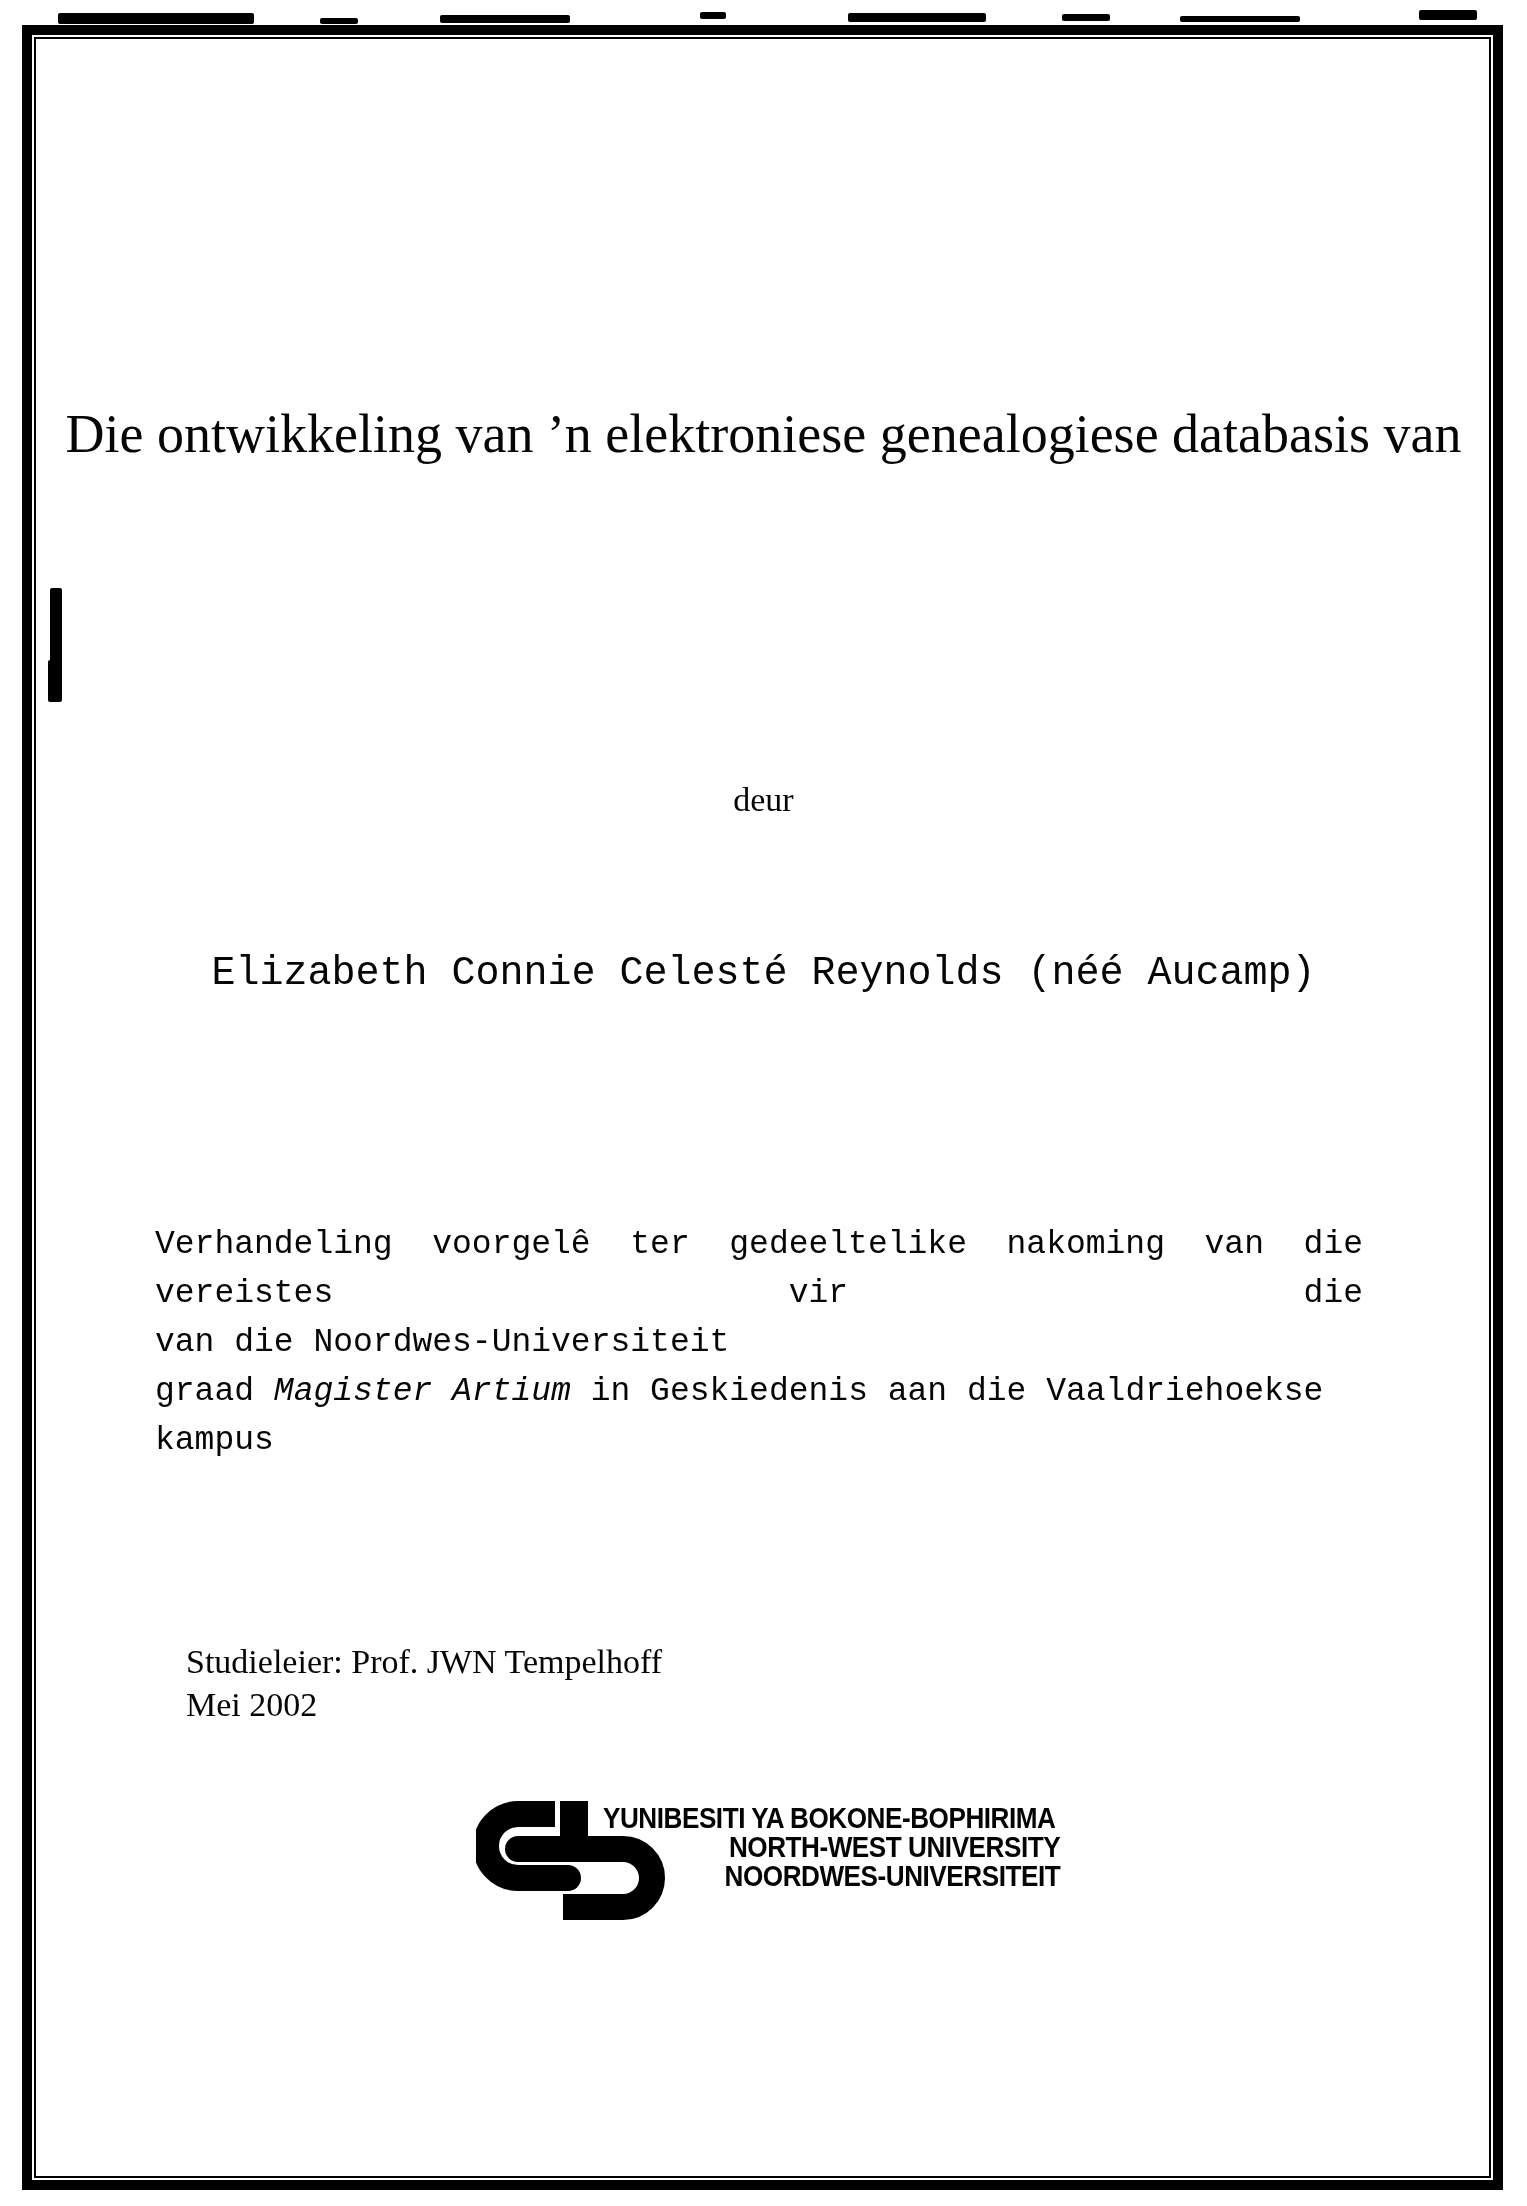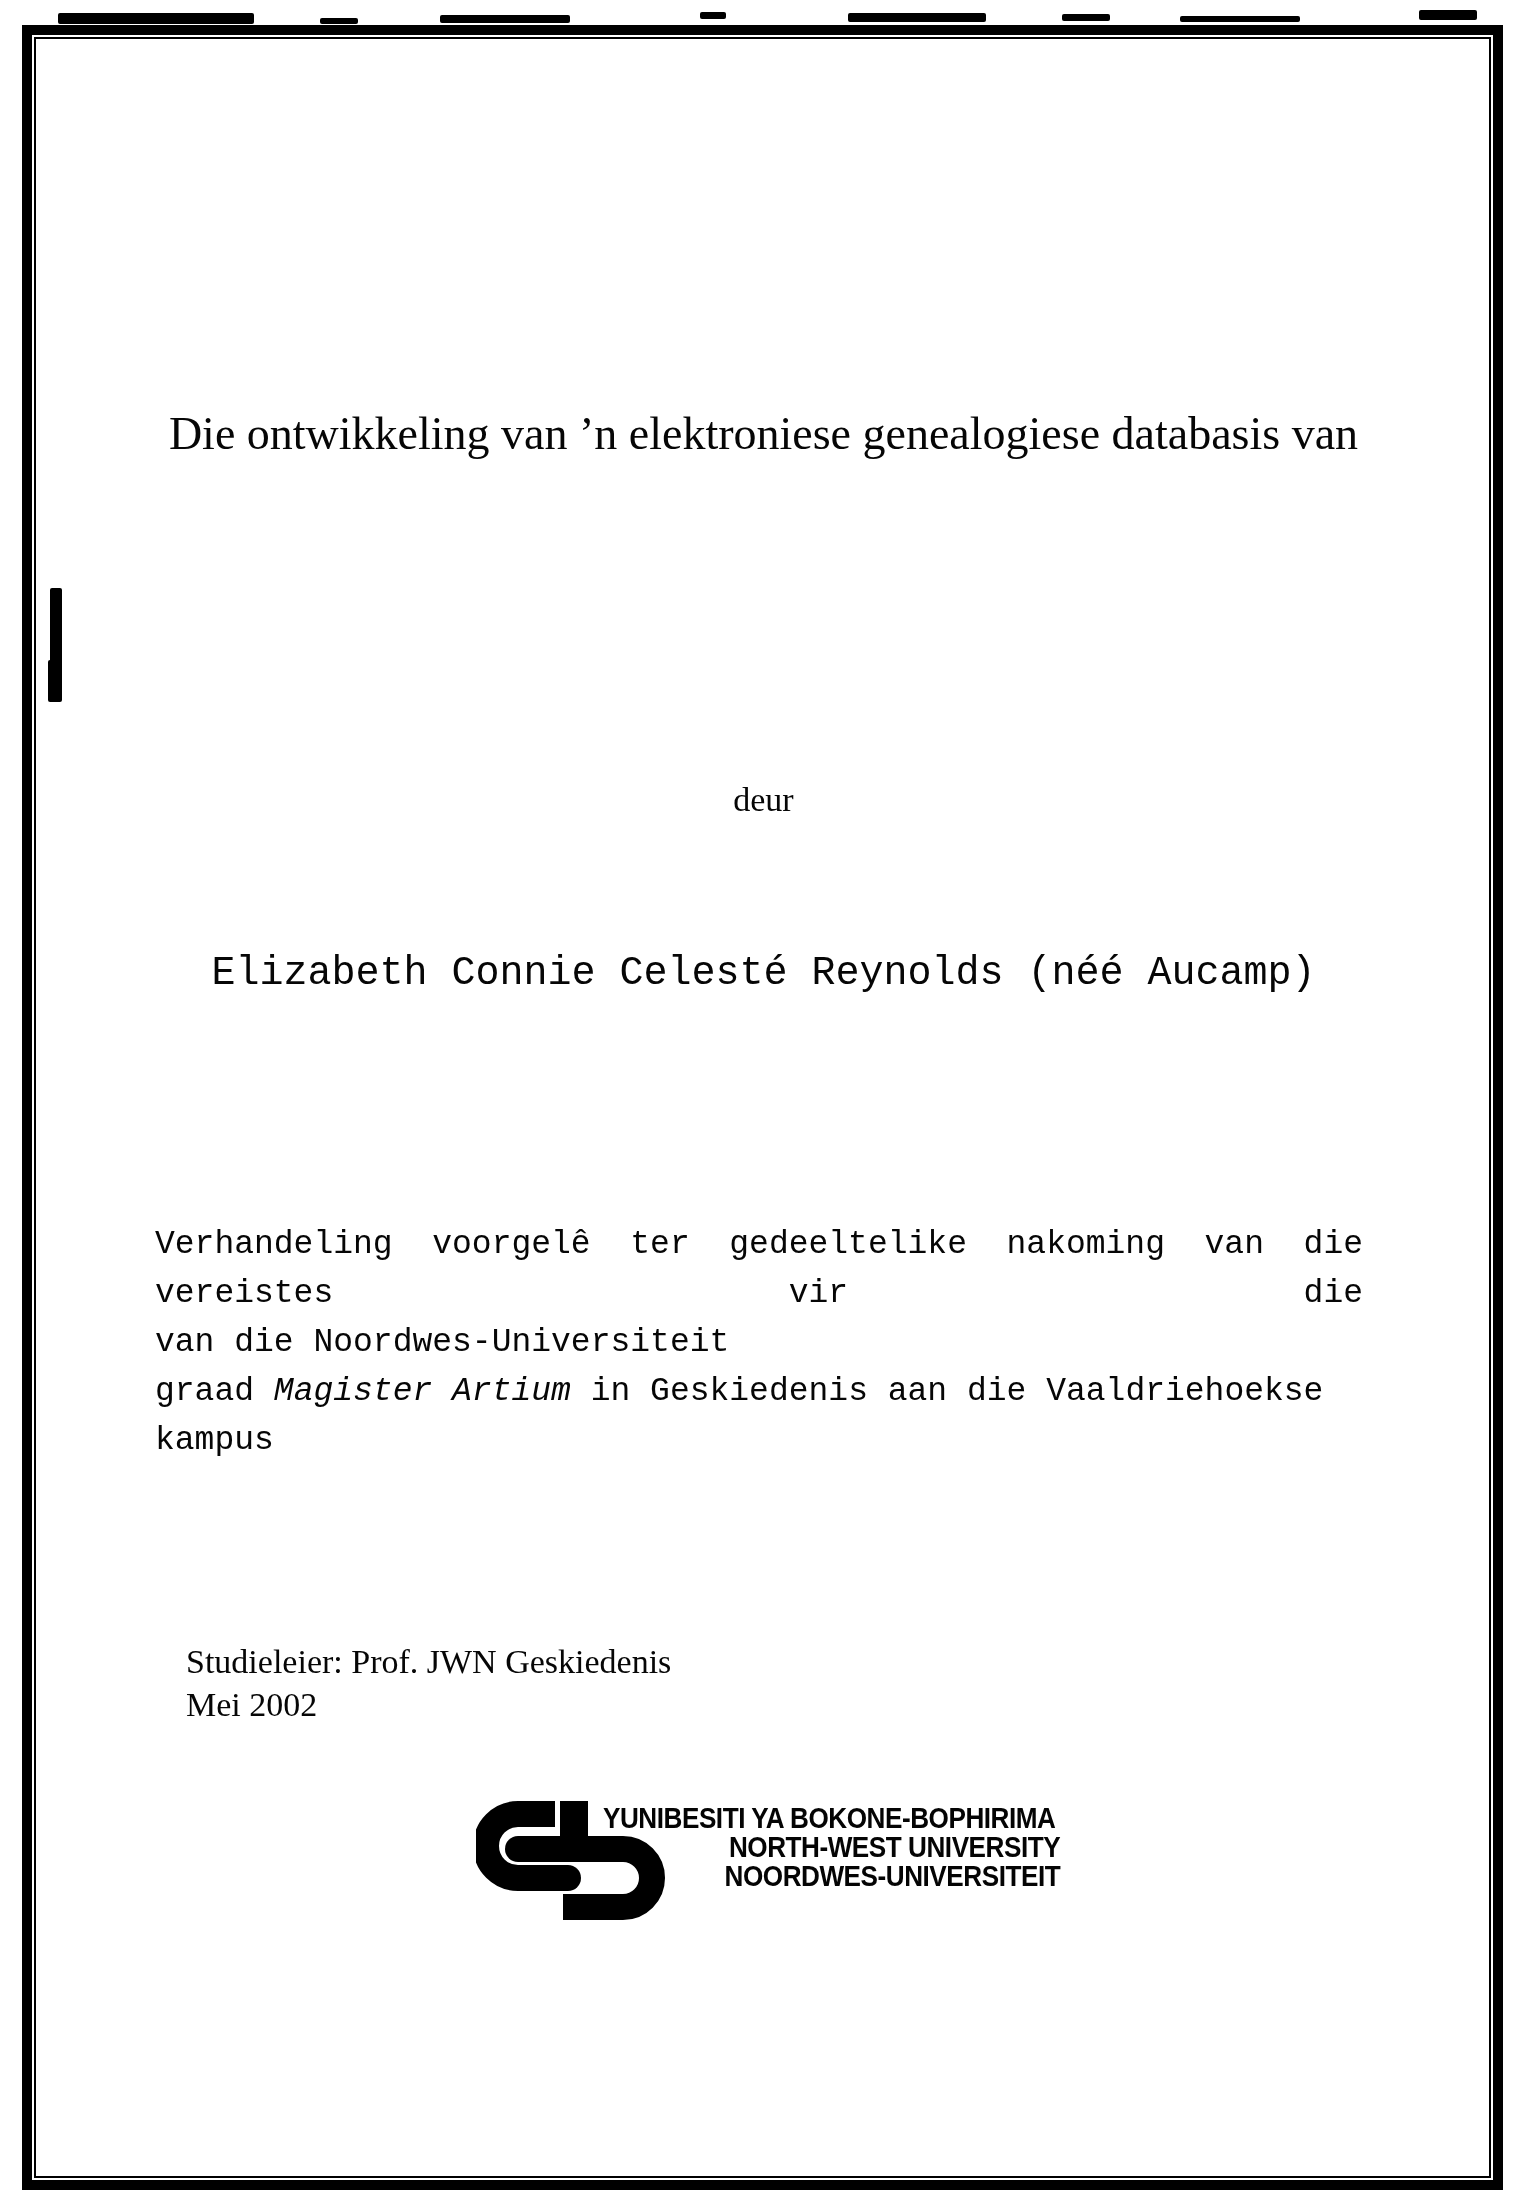--- a/index.html
+++ b/index.html
@@ -28,21 +28,21 @@
   .a4{left:700px;top:12px;width:26px;height:7px;}
   .a5{left:848px;top:13px;width:138px;height:9px;}
   .a6{left:1062px;top:14px;width:48px;height:7px;}
   .a7{left:1180px;top:16px;width:120px;height:6px;}
   .a8{left:1419px;top:10px;width:58px;height:10px;}
   .a9{left:50px;top:588px;width:12px;height:96px;}
   .a10{left:48px;top:660px;width:14px;height:42px;}
 
   .centerband{position:absolute;left:38px;width:1451px;text-align:center;}
 
-  .title{top:396px;font-size:46px;line-height:76px;}
+  .title{top:396px;font-size:54px;line-height:76px;}
   .title .tline{white-space:nowrap;}
 
   .byline{top:780px;font-size:34px;line-height:40px;}
 
   .author{top:952px;font-size:40px;line-height:44px;font-family:Liberation Mono, monospace;}
 
   .statement{
     position:absolute;left:155px;top:1220px;width:1208px;
     font-size:33px;line-height:49px;font-family:Liberation Mono, monospace;
   }
@@ -94,21 +94,21 @@
 
   <div class="centerband author">Elizabeth Connie Celesté Reynolds (néé Aucamp)</div>
 
   <div class="statement">
     <div class="just">Verhandeling voorgelê ter gedeeltelike nakoming van die vereistes vir die</div>
     <div>van die Noordwes-Universiteit</div>
     <div><span>graad </span><span class="ital">Magister Artium</span><span> in Geskiedenis aan die Vaaldriehoekse kampus</span></div>
   </div>
 
   <div class="supervisor">
-    <div>Studieleier: Prof. JWN Geskiedenis</div>
+    <div>Studieleier: Prof. JWN Tempelhoff</div>
     <div>Mei 2002</div>
   </div>
 
   <div class="logo">
     <svg class="logo-mark" width="196" height="126" viewBox="0 0 196 126" xmlns="http://www.w3.org/2000/svg">
 
       <path d="M79,13 H42 A32,32 0 0 0 42,77 H92" fill="none" stroke="#000" stroke-width="26"></path>
       <circle cx="92" cy="77" r="13" fill="#000"></circle>
 
       <rect x="84" y="0" width="28" height="48" fill="#000"></rect>

